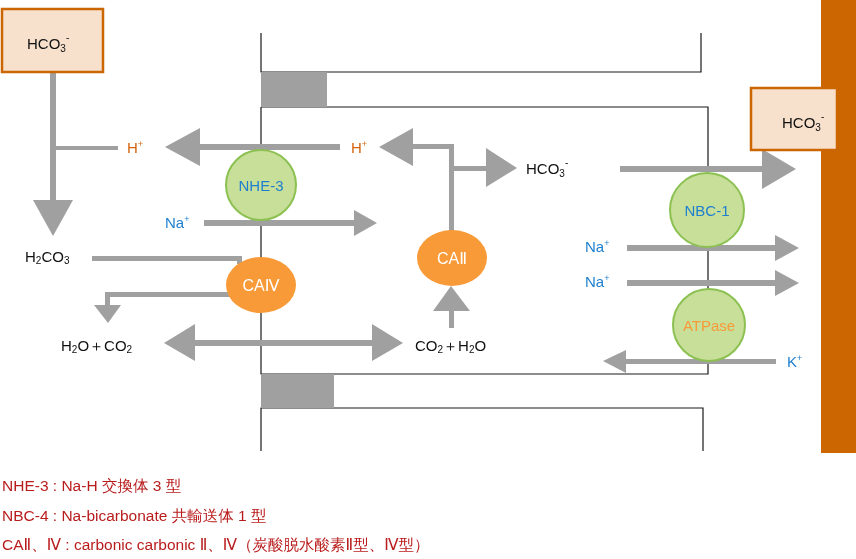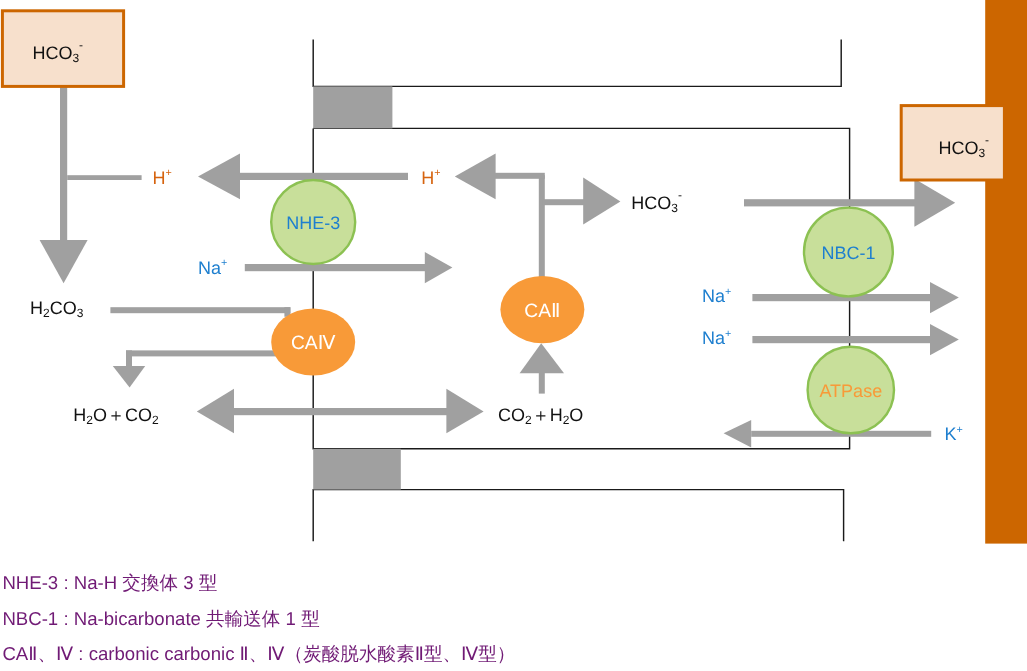--- a/index.html
+++ b/index.html
@@ -1,20 +1,20 @@
 <!DOCTYPE html>
 <html><head>
 <meta charset="utf-8">
 <style>
   html, body { margin: 0; padding: 0; background: #ffffff; }
   body { width: 856px; height: 559px; position: relative; overflow: hidden;
          font-family: "Liberation Sans", "DejaVu Sans", sans-serif; }
   #diagram { position: absolute; left: 0; top: 0; }
   .lbl { font-family: "Liberation Sans", "DejaVu Sans", sans-serif; }
-  .legend { position: absolute; left: 2px; font-size: 15.5px; color: #701a75;
+  .legend { position: absolute; left: 2px; font-size: 15.5px; color: #b91c1c;
             font-family: "Liberation Sans", "DejaVu Sans", sans-serif; white-space: nowrap; }
 </style>
 </head>
 <body>
 
 <svg id="diagram" width="856" height="470" viewBox="0 0 856 470" xmlns="http://www.w3.org/2000/svg">
 
   <rect x="821" y="0" width="35" height="453" fill="#cc6600"></rect>
 
   <g fill="none" stroke="#1a1a1a" stroke-width="1.2">
@@ -138,14 +138,14 @@
   </text>
   <text class="lbl" x="585" y="287" font-size="15" fill="#1e7fcf">
     <tspan>Na</tspan><tspan font-size="9" dy="-6">+</tspan>
   </text>
   <text class="lbl" x="787" y="367" font-size="15" fill="#1e7fcf">
     <tspan>K</tspan><tspan font-size="9" dy="-6">+</tspan>
   </text>
 </svg>
 
 <div class="legend" style="top:476px;">NHE-3 : Na-H 交換体 3 型</div>
-<div class="legend" style="top:506px;">NBC-1 : Na-bicarbonate 共輸送体 1 型</div>
+<div class="legend" style="top:506px;">NBC-4 : Na-bicarbonate 共輸送体 1 型</div>
 <div class="legend" style="top:535px;">CAⅡ、Ⅳ : carbonic carbonic Ⅱ、Ⅳ（炭酸脱水酸素Ⅱ型、Ⅳ型）</div>
 
 </body></html>

